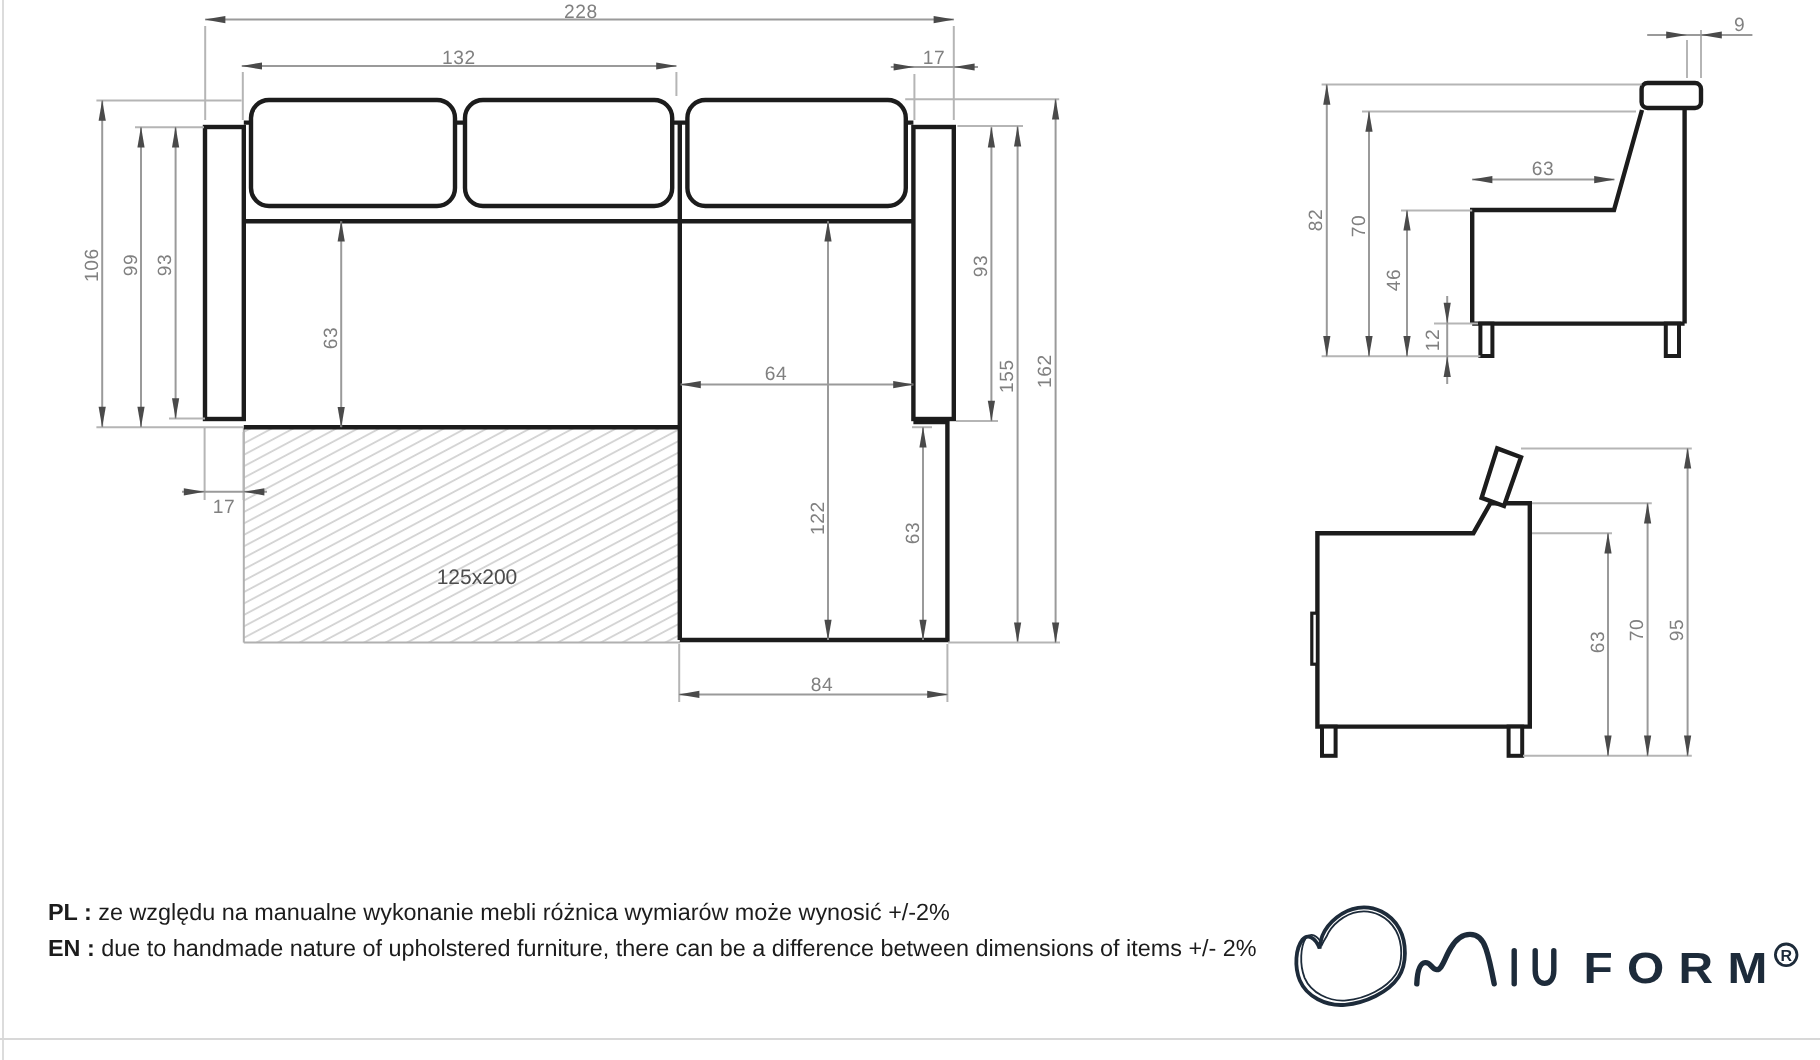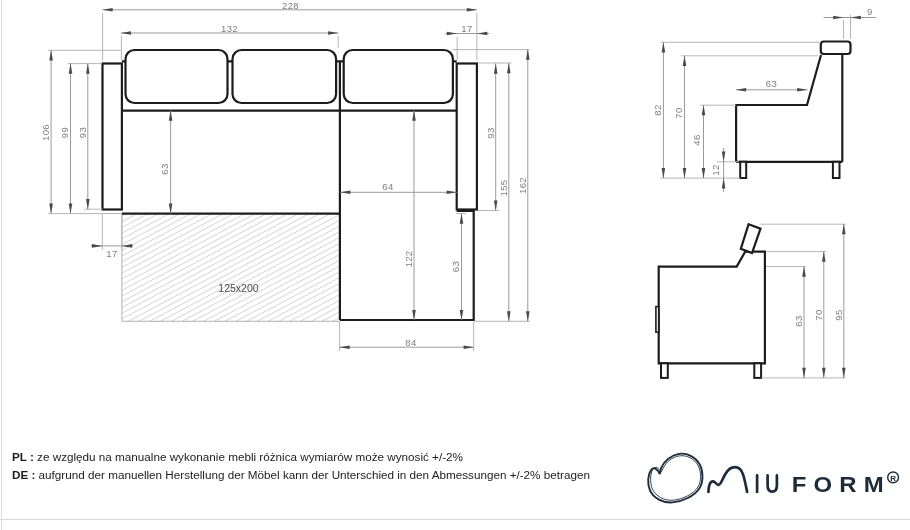--- a/index.html
+++ b/index.html
@@ -1,19 +1,19 @@
 <!DOCTYPE html>
 <html><head>
 <meta charset="utf-8">
 <style>
   html,body{margin:0;padding:0;background:#ffffff;width:910px;height:530px;overflow:hidden;}
   #page{position:relative;width:910px;height:530px;font-family:"Liberation Sans", sans-serif;}
   svg{position:absolute;top:0;left:0;}
   .dimtxt{font-family:"Liberation Sans", sans-serif;font-size:9.6px;fill:#808080;letter-spacing:0.3px;}
-  #notes{position:absolute;left:12px;top:447.5px;font-size:11.7px;color:#1c1c1c;line-height:18.1px;white-space:nowrap;}
+  #notes{position:absolute;left:24px;top:447.5px;font-size:11.7px;color:#1c1c1c;line-height:18.1px;white-space:nowrap;}
   #notes b{font-weight:bold;}
 </style>
 </head>
 <body>
 <div id="page">
 <svg width="910" height="530" viewBox="0 0 910 530">
   <defs>
     <marker id="ar" markerWidth="12" markerHeight="7" refX="11.3" refY="3.5" orient="auto-start-reverse" markerUnits="userSpaceOnUse">
       <path d="M11.6,3.5 L1.2,1.7 L1.2,5.3 Z" fill="#4a4a4a"></path>
     </marker>
@@ -250,15 +250,15 @@
   <text x="791.8" y="491.7" font-family="Liberation Sans, sans-serif" font-size="21.8" font-weight="bold" fill="#1d2b3a" letter-spacing="6.5" textLength="99" lengthAdjust="spacingAndGlyphs">FORM</text>
 
   <g fill="none" stroke="#1d2b3a">
     <circle cx="893.1" cy="477.4" r="5.4" stroke-width="1.4"></circle>
   </g>
   <text x="893.1" y="480.5" text-anchor="middle" font-size="8" font-weight="bold" fill="#1d2b3a">R</text>
 </svg>
 
 <div id="notes">
   <div><b>PL :</b> ze względu na manualne wykonanie mebli różnica wymiarów może wynosić +/-2%</div>
-  <div><b>DE :</b> aufgrund der manuellen Herstellung der Möbel kann der Unterschied in den Abmessungen +/-2% betragen</div>
+  <div><b>EN :</b> due to handmade nature of upholstered furniture, there can be a difference between dimensions of items +/- 2%</div>
 </div>
 </div>
 
 </body></html>

